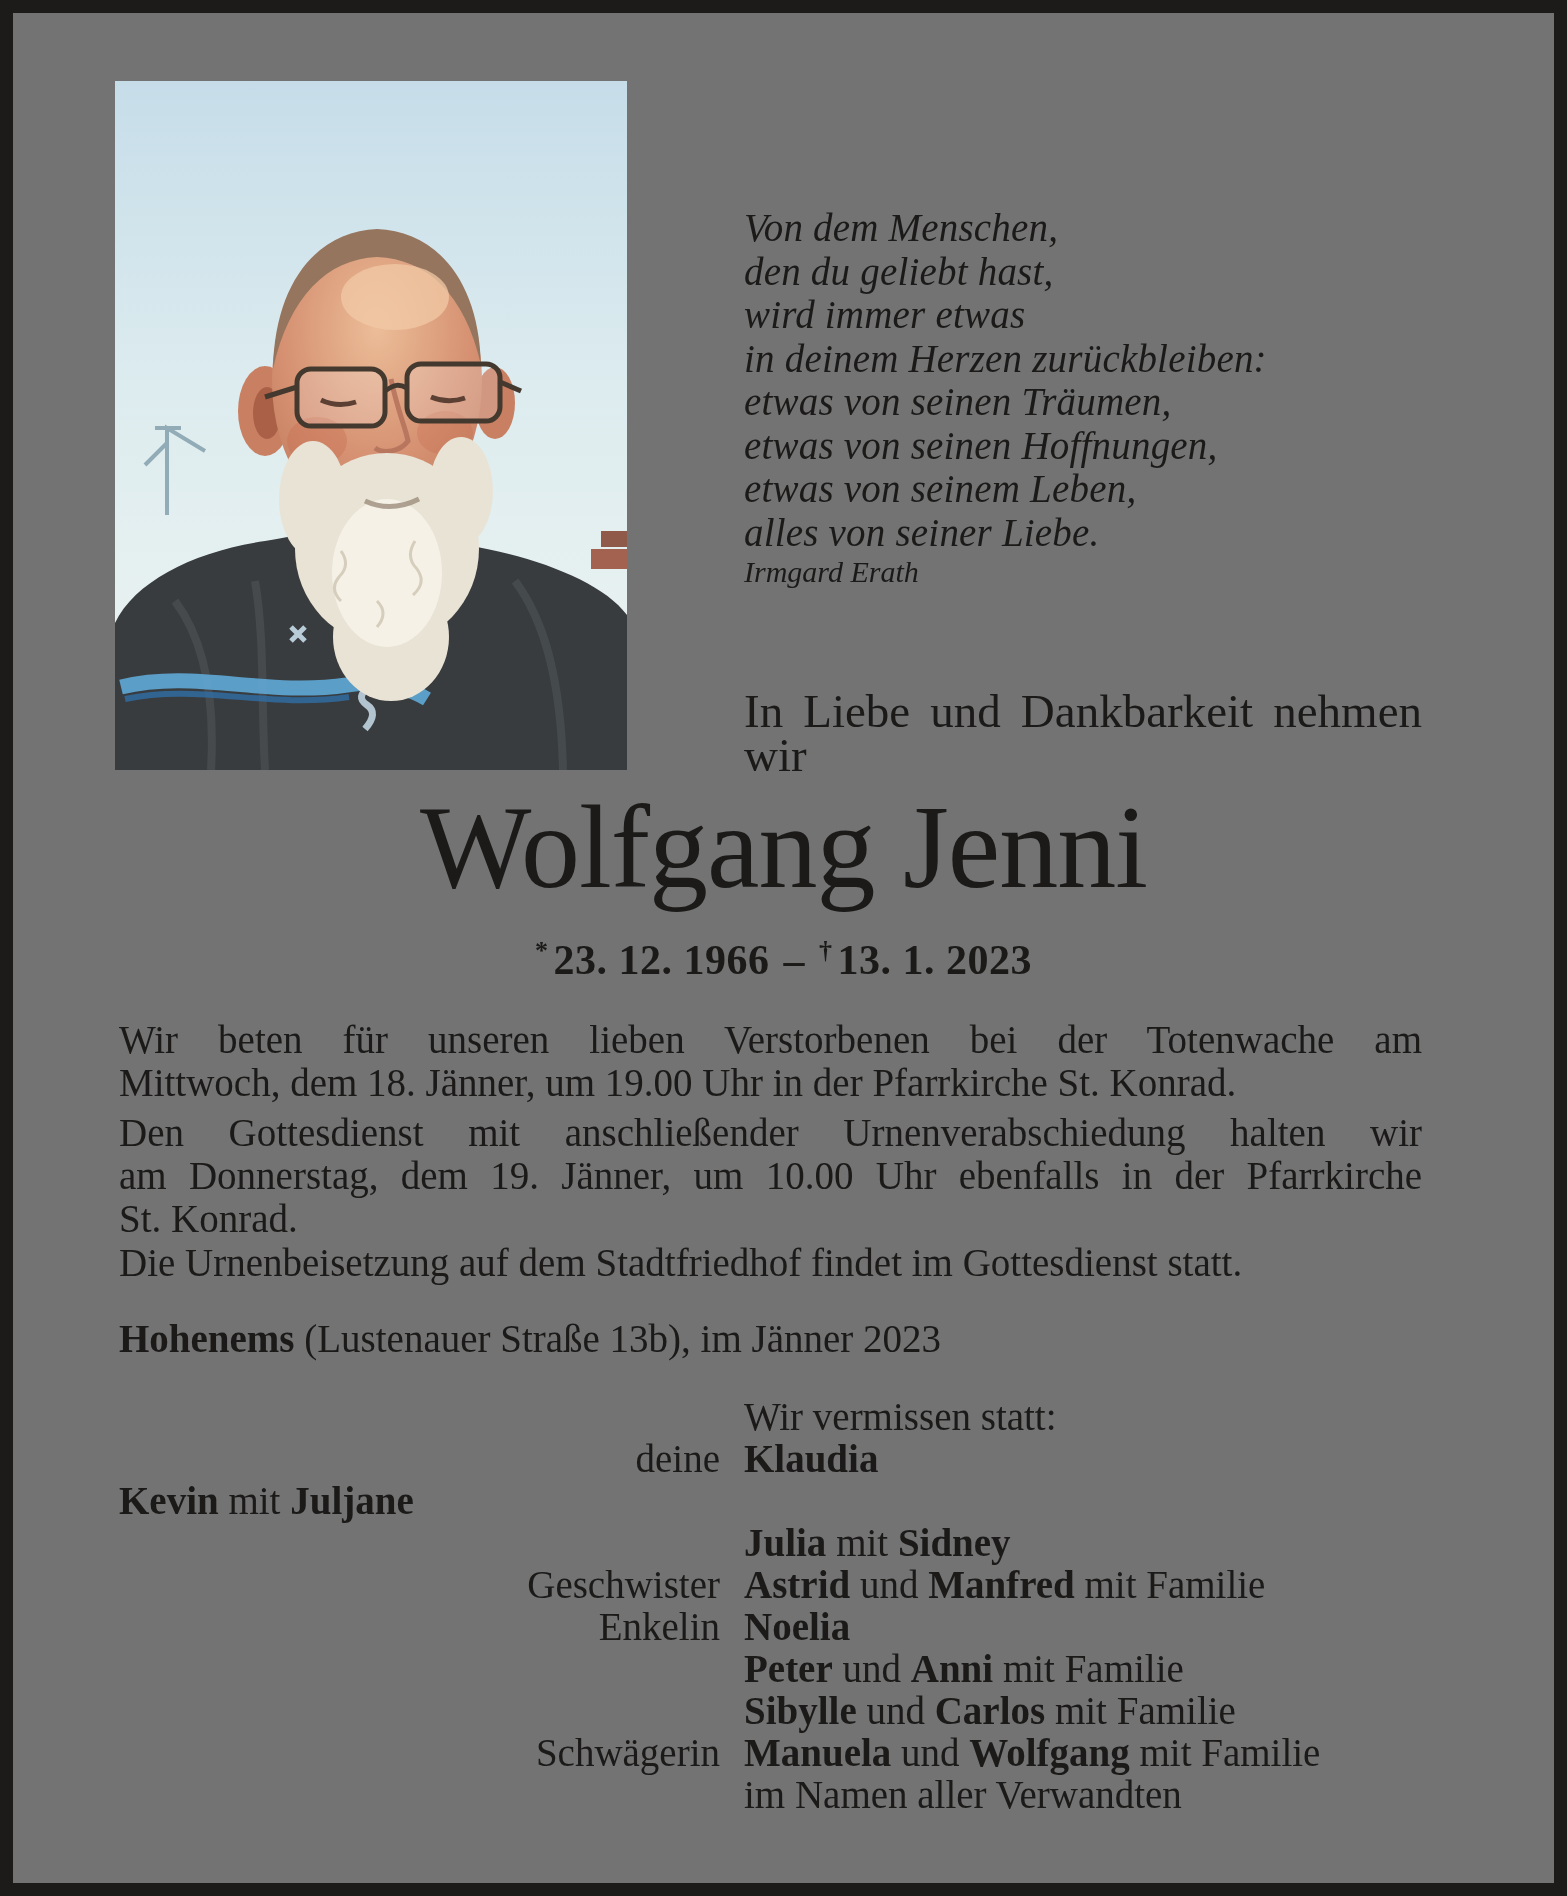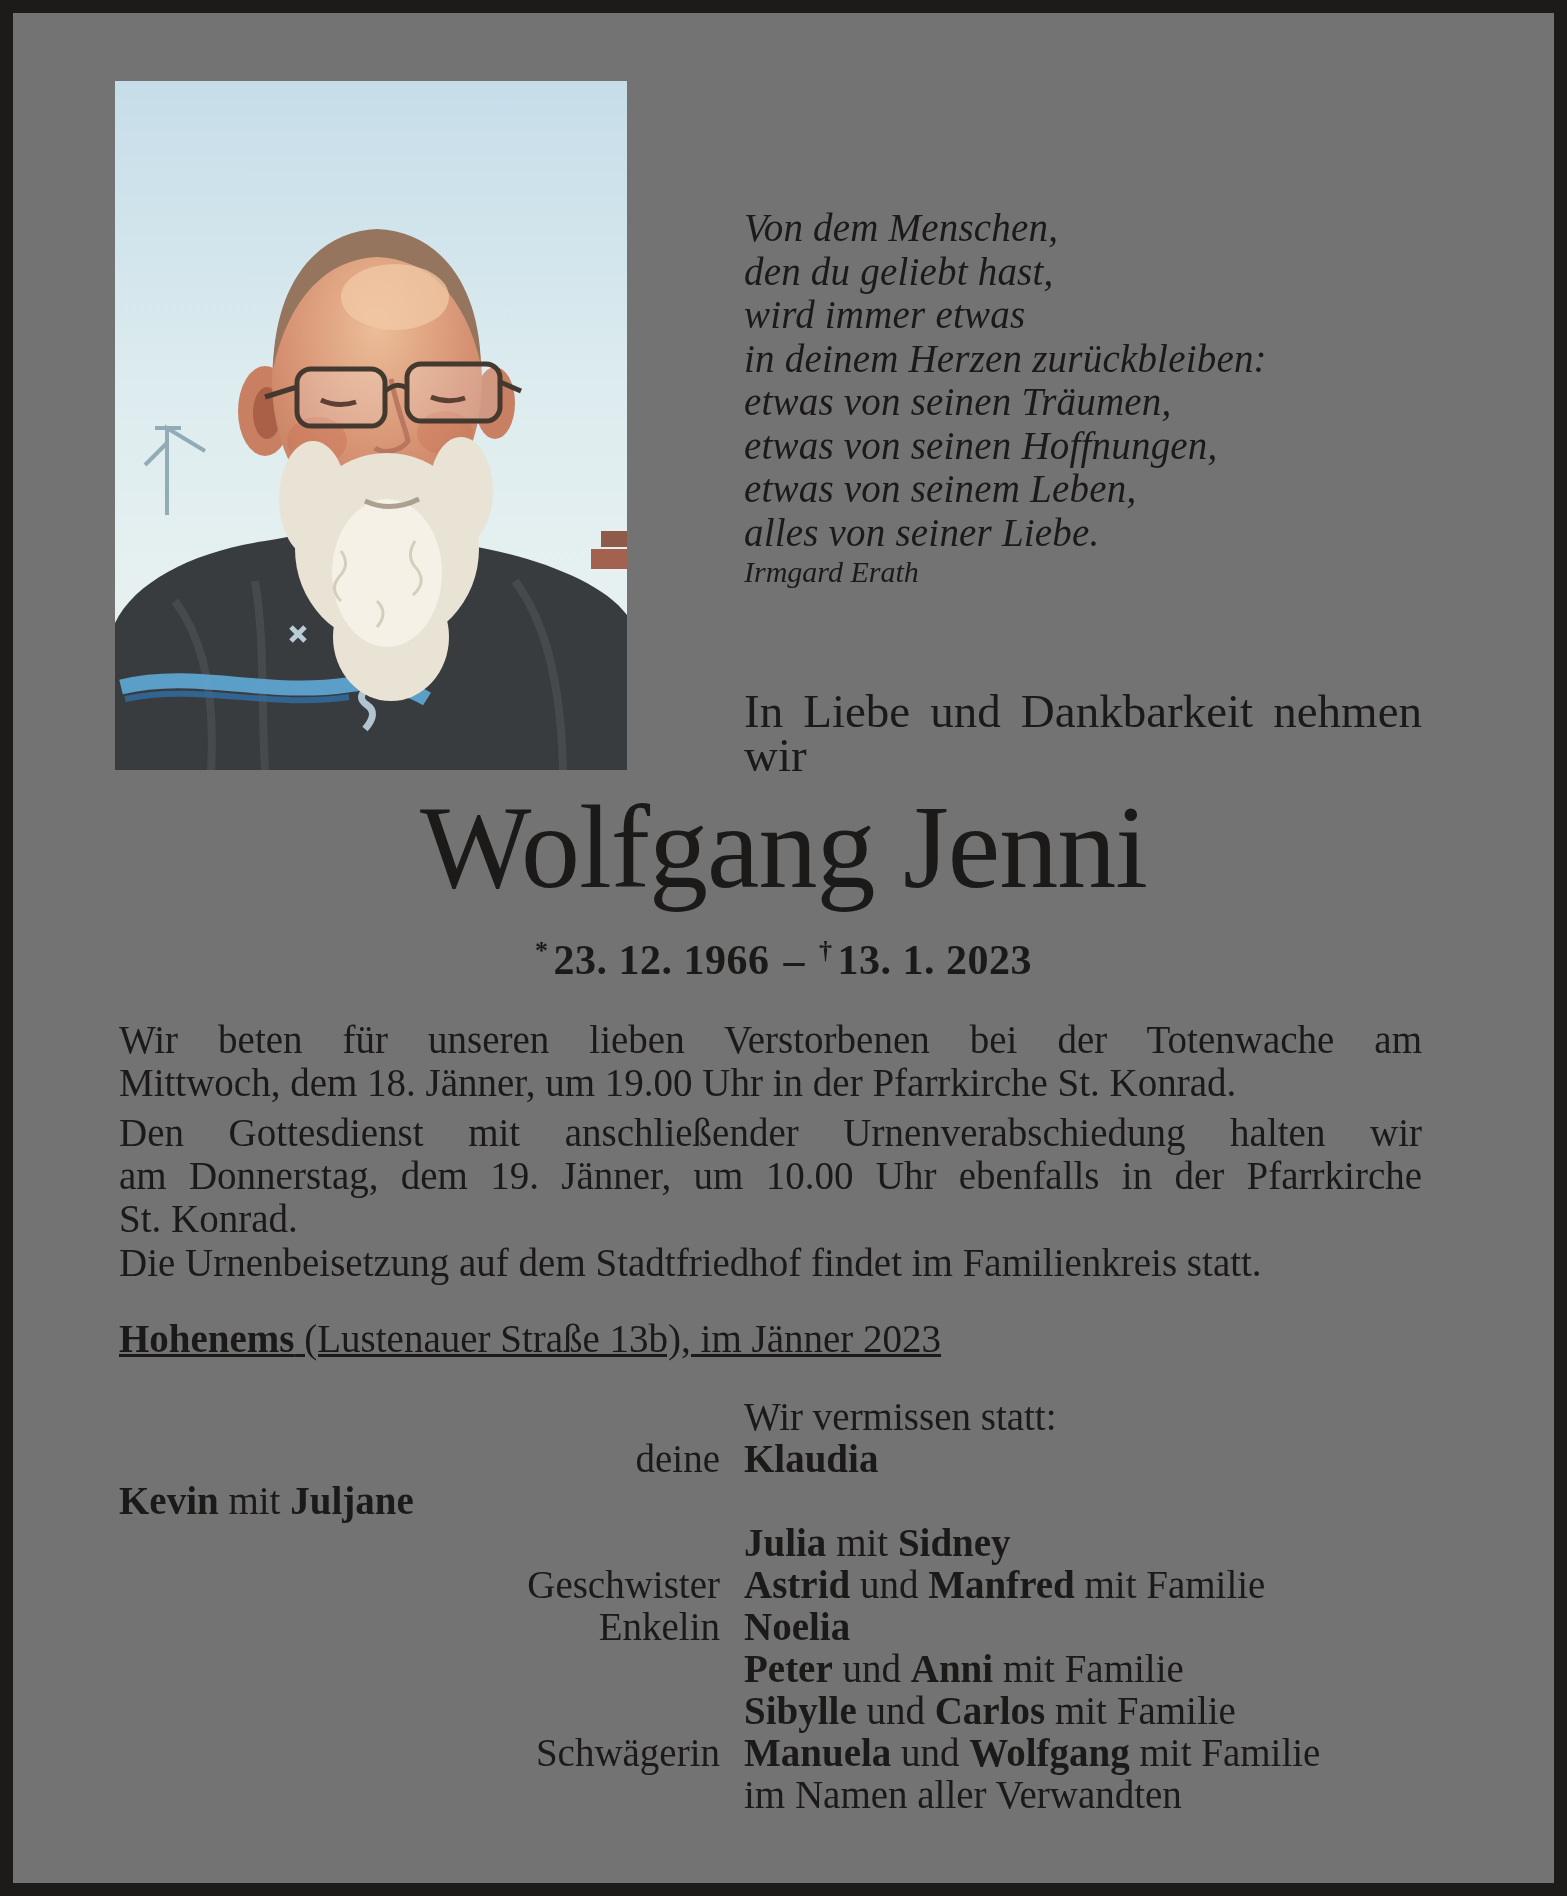--- a/index.html
+++ b/index.html
@@ -28,21 +28,21 @@
   .dates{position:absolute;left:0;top:936px;width:100%;text-align:center;
          font-size:42px;font-weight:bold;letter-spacing:.5px;}
   .dates .sup{font-size:26px;vertical-align:15px;margin-right:5px;}
   .dates .dash{margin:0 14px;}
 
   .para{position:absolute;left:119px;width:1303px;font-size:39px;line-height:43px;}
   #para1{top:1018px;}
   #para2{top:1111px;}
   #para3{top:1241px;}
 
-  .dateline{position:absolute;left:119px;top:1316px;font-size:39px;text-decoration:underline;}
+  .dateline{position:absolute;left:119px;top:1316px;font-size:39px;}
   .dateline b{font-weight:bold;}
 
   .family{position:absolute;left:119px;top:1396px;width:1303px;font-size:39px;line-height:42px;}
   .frow{display:flex;}
   .flabel{flex:0 0 601px;width:601px;text-align:right;padding-right:24px;}
   .fparts{flex:1 1 auto;white-space:nowrap;}
   .fparts b{font-weight:bold;}
 </style>
 </head>
 <body>
@@ -145,21 +145,21 @@
   <div class="para" id="para1">
       <div class="jline">Wir beten für unseren lieben Verstorbenen bei der Totenwache am</div>
       <div>Mittwoch, dem 18. Jänner, um 19.00 Uhr in der Pfarrkirche St. Konrad.</div>
     </div>
   <div class="para" id="para2">
       <div class="jline">Den Gottesdienst mit anschließender Urnenverabschiedung halten wir</div>
       <div class="jline">am Donnerstag, dem 19. Jänner, um 10.00 Uhr ebenfalls in der Pfarrkirche</div>
       <div>St. Konrad.</div>
     </div>
   <div class="para" id="para3">
-      <div>Die Urnenbeisetzung auf dem Stadtfriedhof findet im Familienkreis statt.</div>
+      <div>Die Urnenbeisetzung auf dem Stadtfriedhof findet im Gottesdienst statt.</div>
     </div>
 
   <div class="dateline">
     <b>Hohenems</b><span> (Lustenauer Straße 13b), im Jänner 2023</span>
   </div>
 
   <div class="family" id="family">
       <div class="frow">
         <div class="flabel"></div>
         <div class="fparts"><span>Wir vermissen statt:</span></div>

